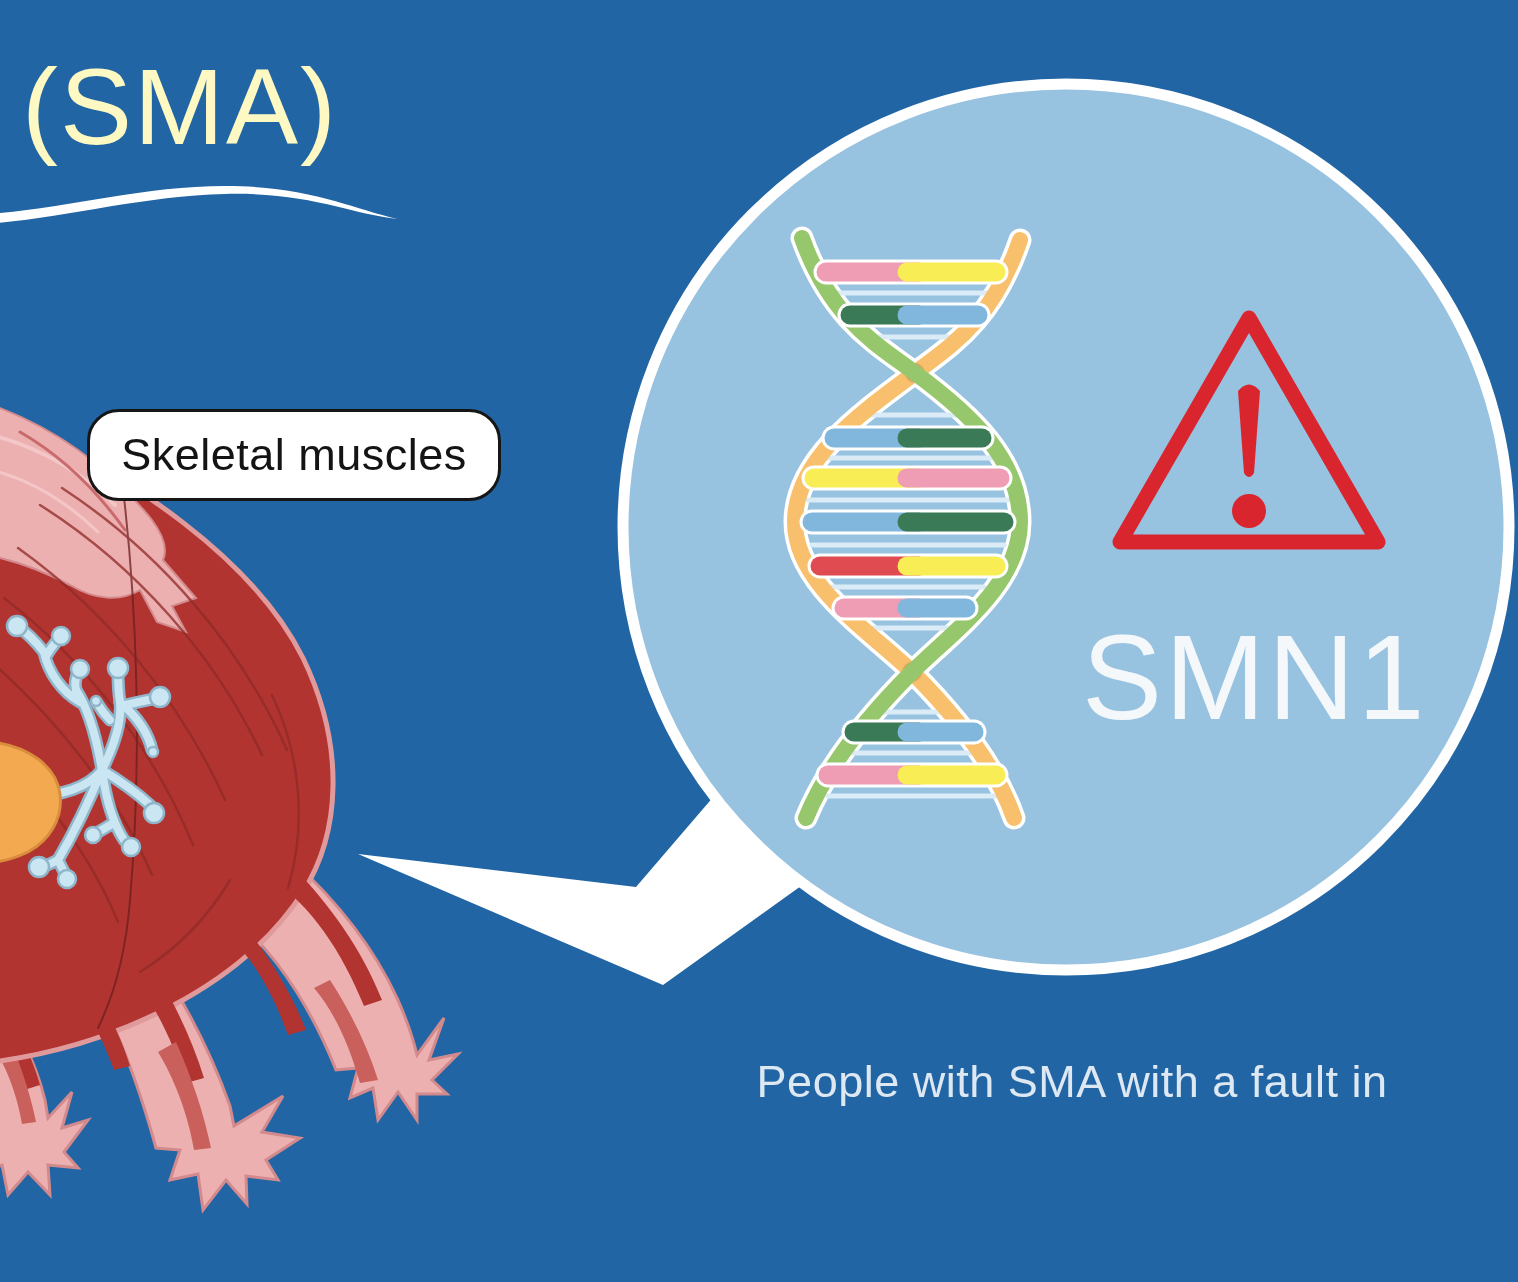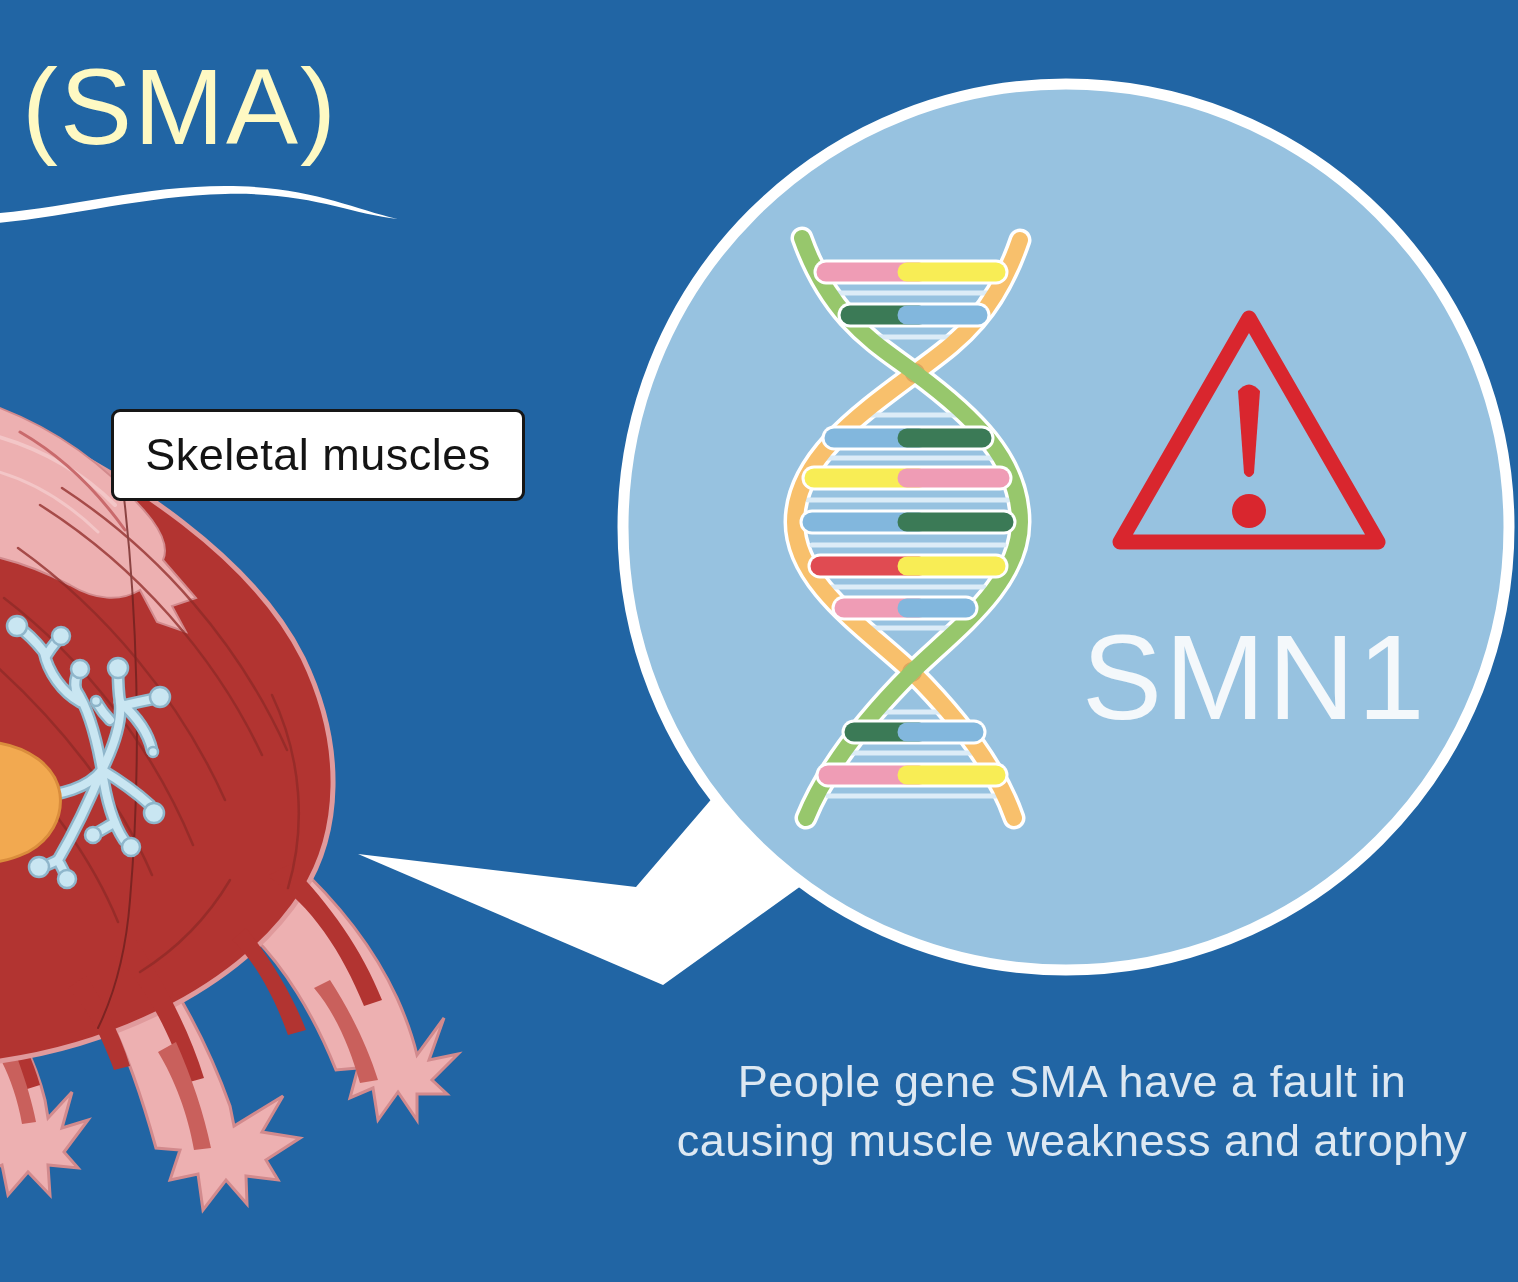--- a/index.html
+++ b/index.html
@@ -11,22 +11,22 @@
     -webkit-user-select:none;user-select:none;
   }
   .art{position:absolute;left:0;top:0;width:1518px;height:1282px;display:block;}
   .txt{position:absolute;white-space:nowrap;}
   .title{
     left:22px;top:44px;
     font-size:108px;font-weight:200;letter-spacing:2px;
     color:#fef9c3;
   }
   .muscle-label{
-    position:absolute;left:111px;top:409px;width:414px;height:92px;
-    background:#ffffff;border:3px solid #161616;border-radius:9px;
+    position:absolute;left:87px;top:409px;width:414px;height:92px;
+    background:#ffffff;border:3px solid #161616;border-radius:32px;
     display:flex;align-items:center;justify-content:center;
     box-sizing:border-box;
   }
   .muscle-label span{
     font-size:45px;font-weight:300;color:#141414;letter-spacing:0.5px;
   }
   .gene-label{
     left:1082px;top:608px;
     font-size:120px;font-weight:200;letter-spacing:3px;
     color:#f4f8fb;
@@ -239,17 +239,16 @@
 
   <div class="txt title">(SMA)</div>
 
   <div class="muscle-label">
     <span>Skeletal muscles</span>
   </div>
 
   <div class="txt gene-label">SMN1</div>
 
   <div class="caption">
-    <div>People gene SMA have a fault in</div>
-    <div>causing muscle weakness and atrophy</div>
+    <div>People with SMA with a fault in</div>
   </div>
 
 </div>
 
 </body></html>

